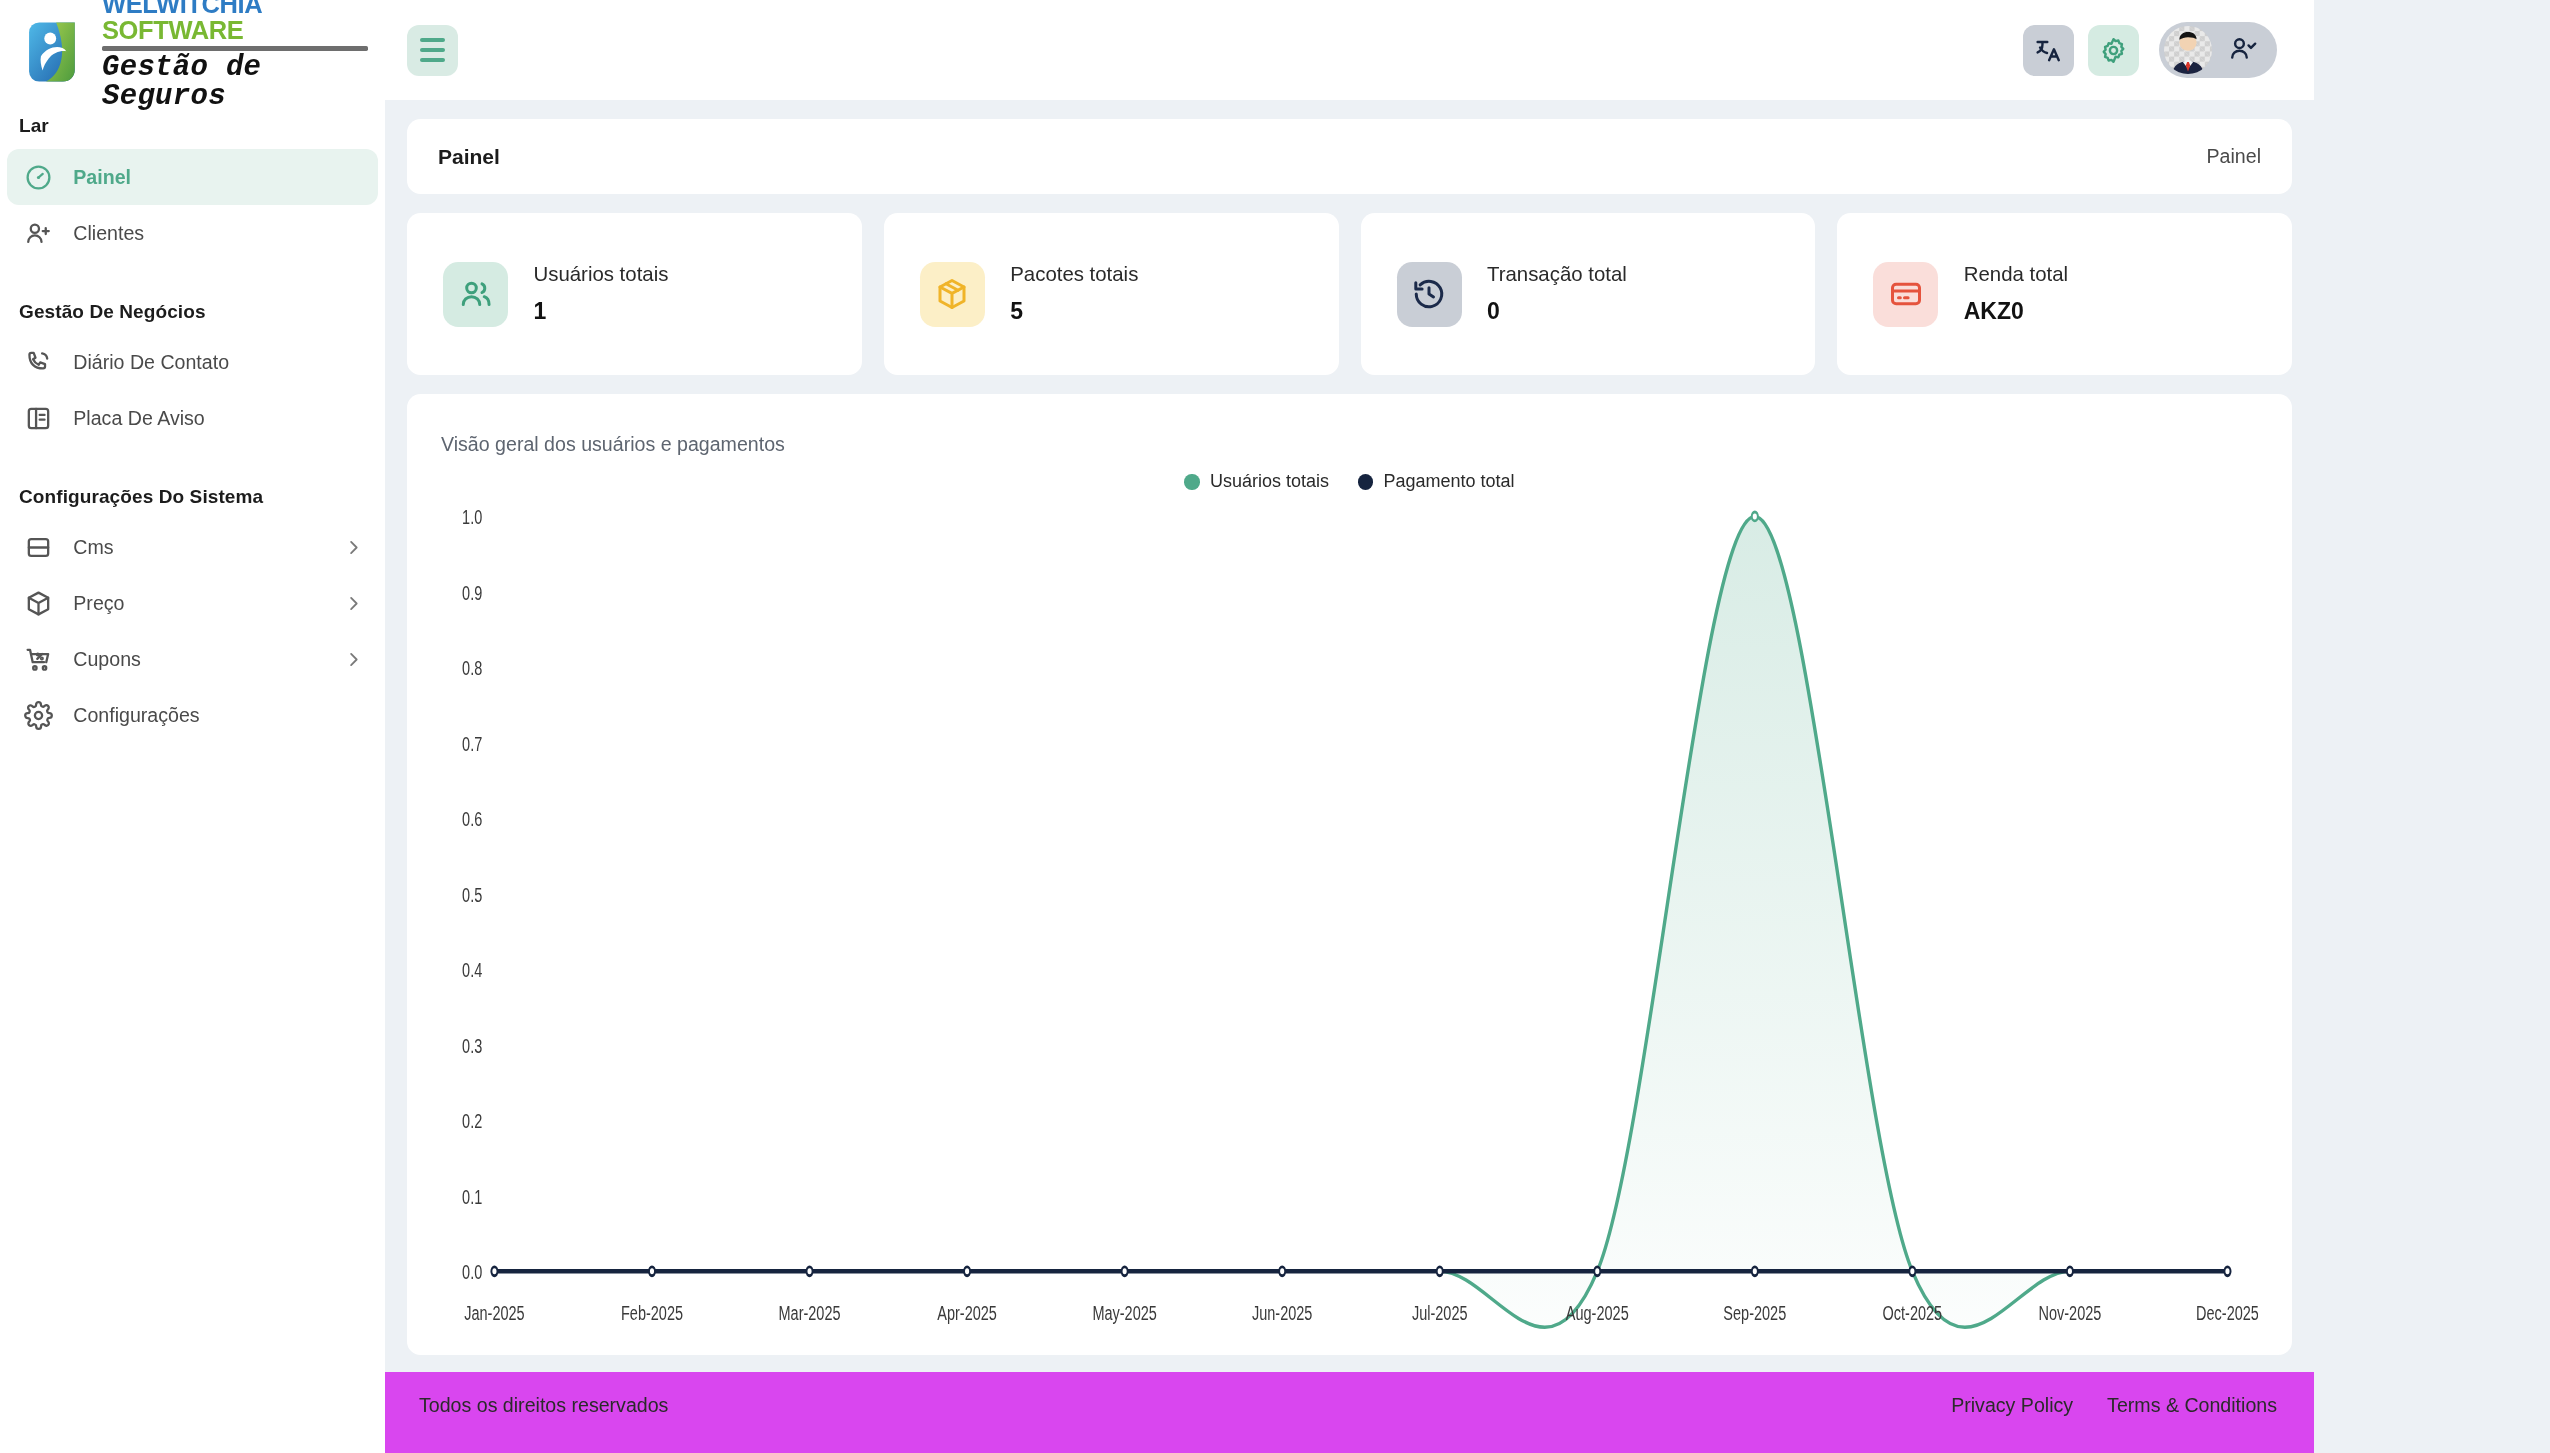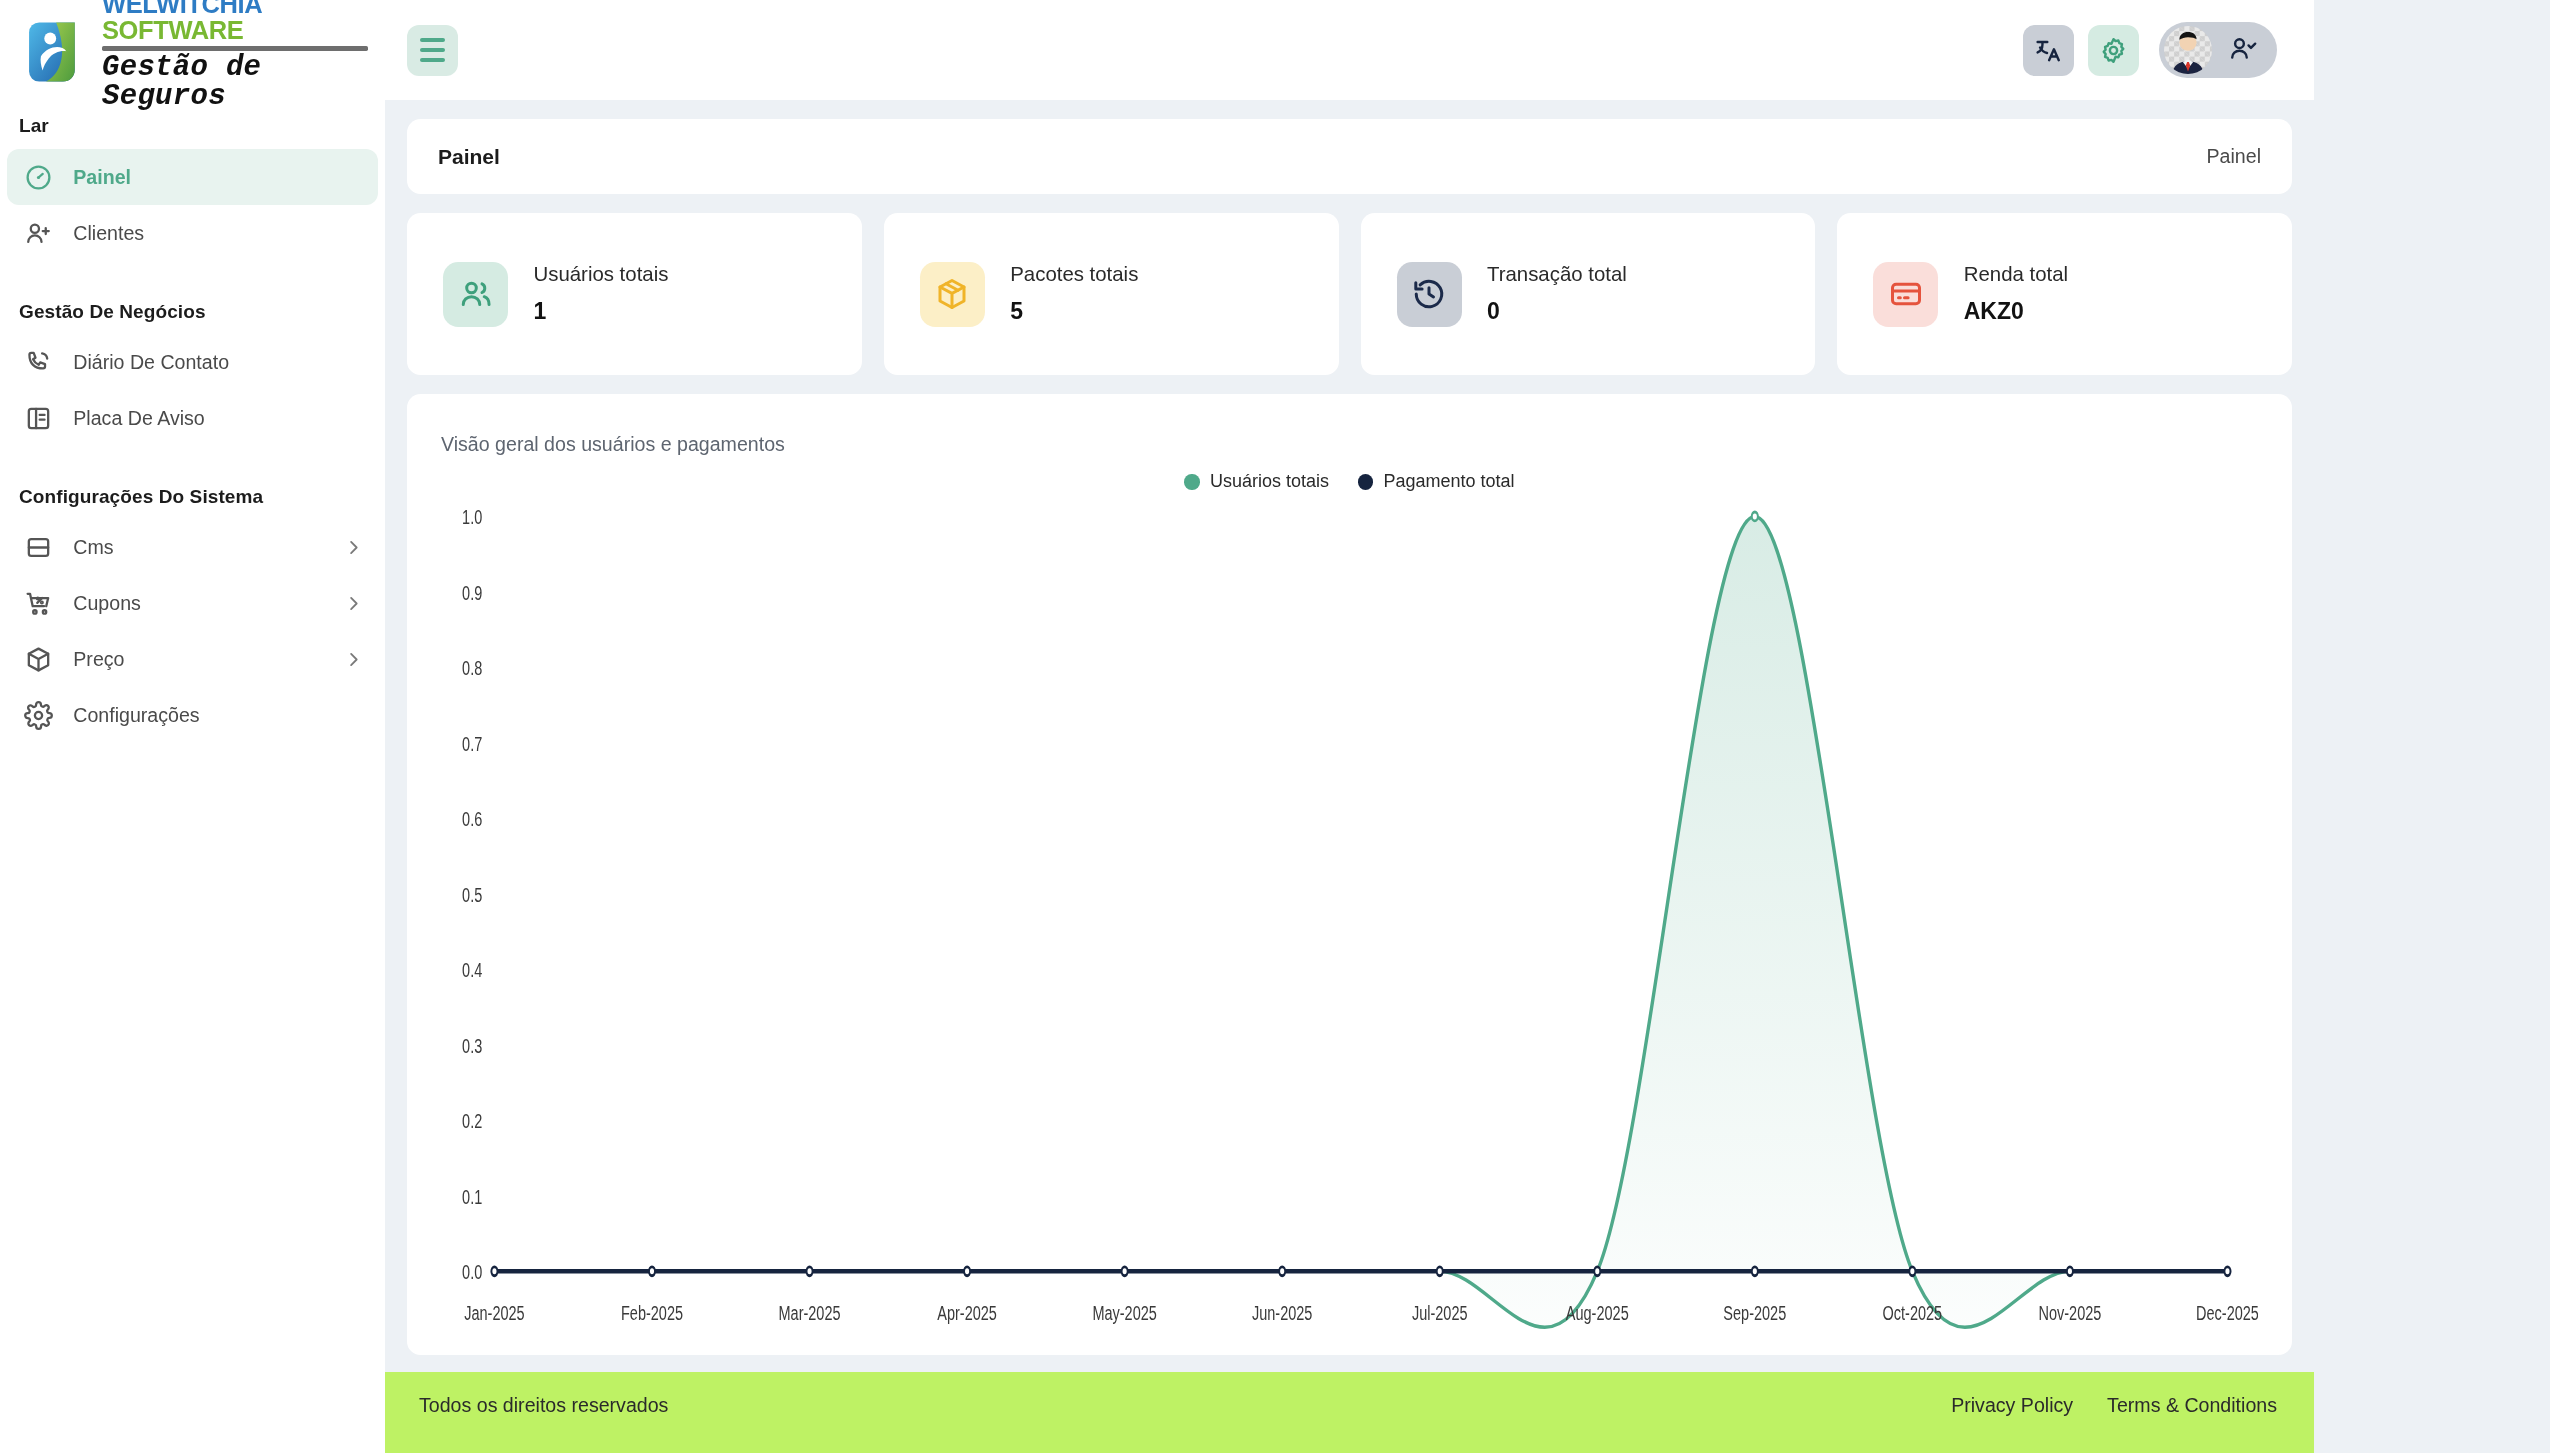--- a/index.html
+++ b/index.html
@@ -98,21 +98,21 @@
   .chart-title { font-size: 21px; font-weight: 700; color: #2A2F3A; }
   .chart-sub { font-size: 19.6px; color: #5E6570; margin-top: 10.2px; }
   .chart-legend { display: flex; justify-content: center; gap: 29px; margin-top: 15.3px; }
   .legend-item { display: flex; align-items: center; gap: 10.2px; font-size: 18px; color: #2A2A2A; }
   .legend-dot { width: 15.3px; height: 15.3px; border-radius: 50%; flex: 0 0 15.3px; }
   .plot-wrap { flex: 1; position: relative; margin-top: 8.5px; min-height: 0; }
   .plot-svg { width: 100%; height: 100%; display: block; }
   .tick-txt { font-size: 19px; fill: #3A3A3A; font-family: "Liberation Sans", sans-serif; }
 
   .footer {
-    height: 82px; background: #bef264; display: flex; align-items: center;
+    height: 82px; background: #d946ef; display: flex; align-items: center;
     justify-content: space-between; padding: 0 37px 16px 34px; margin-top: 17px;
   }
   .footer-left { font-size: 19.6px; color: #2A2A2A; }
   .footer-right { display: flex; gap: 34px; }
   .footer-link { font-size: 19.6px; color: #2A2A2A; cursor: pointer; }
 </style>
 </head>
 <body>
 
 <div class="app">
@@ -215,45 +215,45 @@
         <span class="nav-chevron">
           <svg viewBox="0 0 24 24">
               <path d="M9 5l7 7-7 7"></path>
             </svg>
         </span>
       </div>
 
       <div class="nav-item">
         <span class="nav-ico">
           <svg viewBox="0 0 24 24">
+              <path d="M12 3l8 4.3v9.4L12 21l-8-4.3V7.3z"></path>
+              <path d="M4 7.3l8 4.3 8-4.3M12 11.6V21"></path>
+            </svg>
+        </span>
+        <span class="nav-label">Preço</span>
+        <span class="nav-chevron">
+          <svg viewBox="0 0 24 24">
+              <path d="M9 5l7 7-7 7"></path>
+            </svg>
+        </span>
+      </div>
+
+      <div class="nav-item">
+        <span class="nav-ico">
+          <svg viewBox="0 0 24 24">
               <path d="M3 4h2l2.2 10.2h9.4"></path>
               <path d="M6.5 7.5H20l-1.6 6.7"></path>
               <circle cx="9" cy="19" r="1.4"></circle>
               <circle cx="17" cy="19" r="1.4"></circle>
               <path d="M11 11.5l4-4"></path>
               <circle cx="11.4" cy="7.9" r=".7"></circle>
               <circle cx="14.8" cy="11.2" r=".7"></circle>
             </svg>
         </span>
         <span class="nav-label">Cupons</span>
-        <span class="nav-chevron">
-          <svg viewBox="0 0 24 24">
-              <path d="M9 5l7 7-7 7"></path>
-            </svg>
-        </span>
-      </div>
-
-      <div class="nav-item">
-        <span class="nav-ico">
-          <svg viewBox="0 0 24 24">
-              <path d="M12 3l8 4.3v9.4L12 21l-8-4.3V7.3z"></path>
-              <path d="M4 7.3l8 4.3 8-4.3M12 11.6V21"></path>
-            </svg>
-        </span>
-        <span class="nav-label">Preço</span>
         <span class="nav-chevron">
           <svg viewBox="0 0 24 24">
               <path d="M9 5l7 7-7 7"></path>
             </svg>
         </span>
       </div>
 
       <div class="nav-item">
         <span class="nav-ico">
           <svg viewBox="0 0 24 24">

